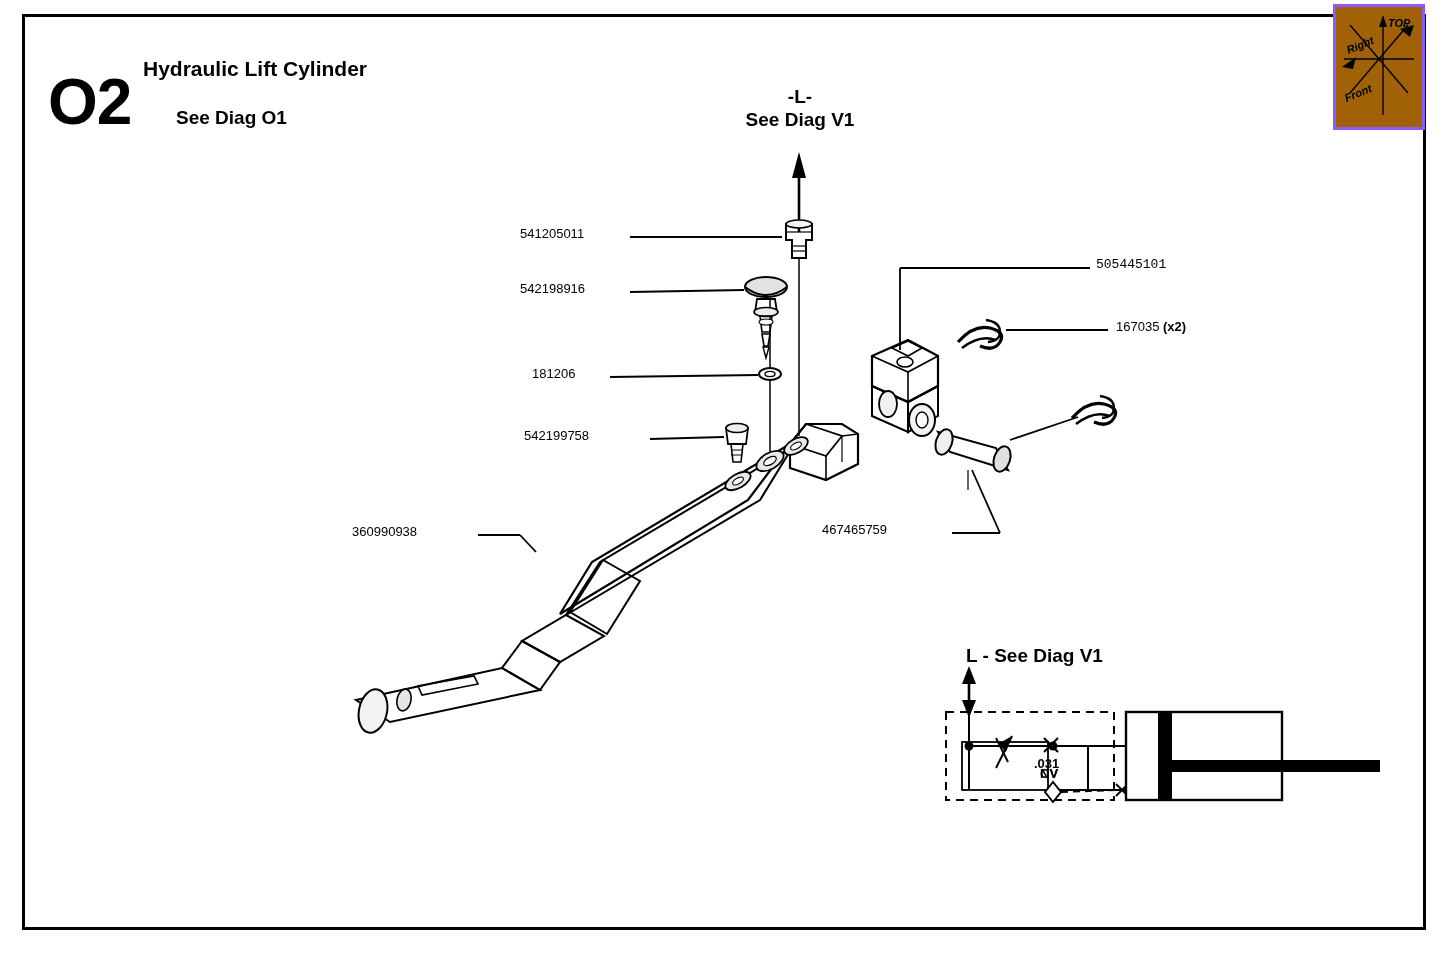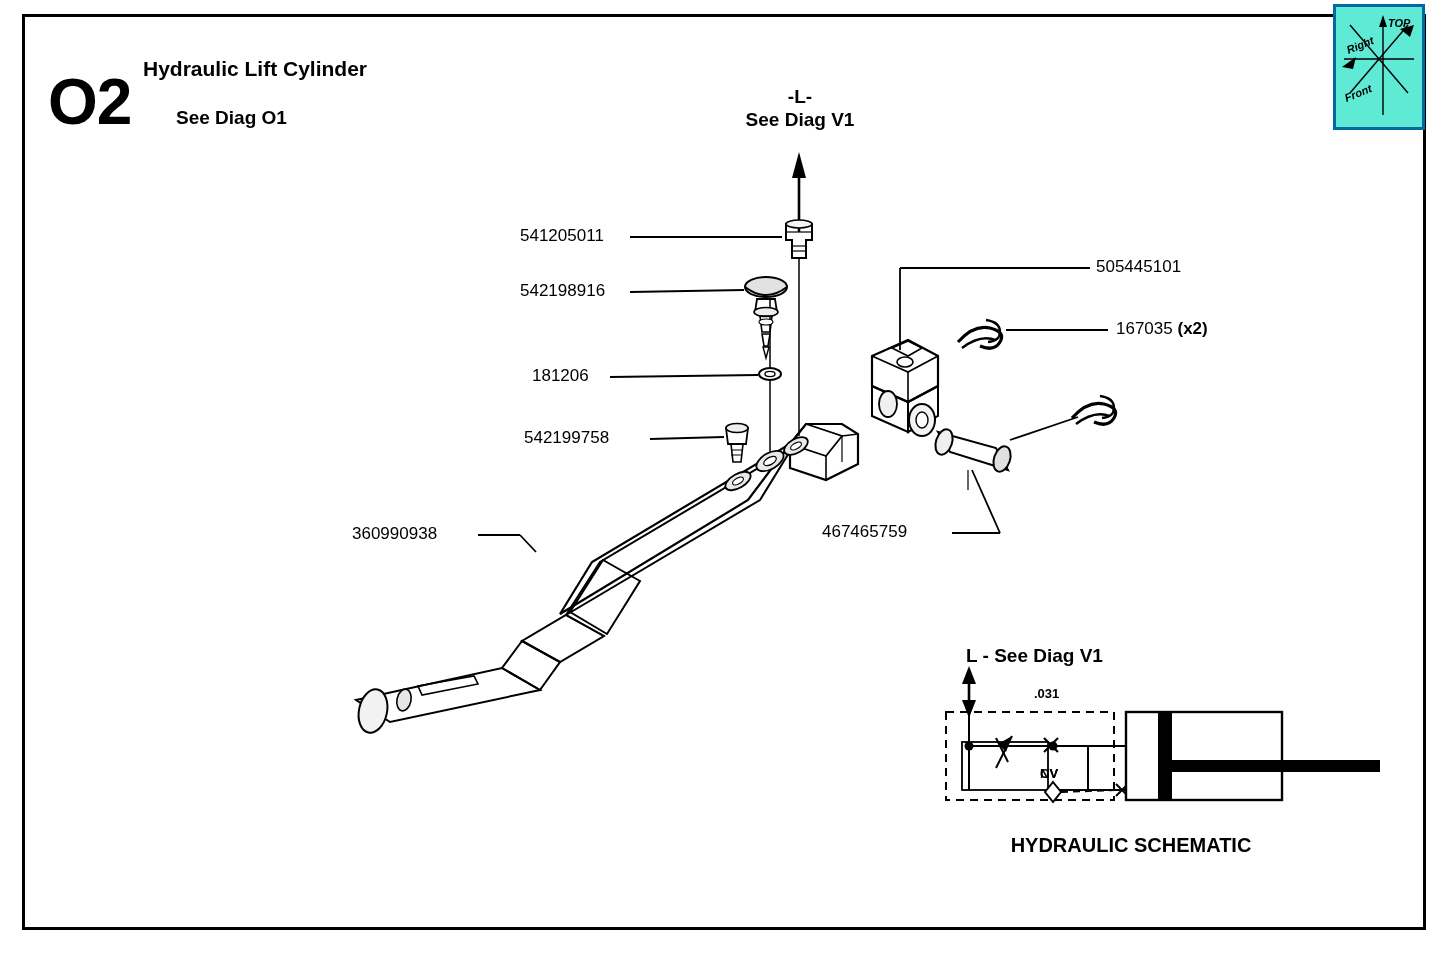--- a/index.html
+++ b/index.html
@@ -21,22 +21,22 @@
     left: 22px; top: 14px;
     width: 1404px; height: 916px;
     border: 3px solid #000;
     background: transparent;
   }
   
   .compass-box {
     position: absolute;
     left: 1333px; top: 4px;
     width: 92px; height: 126px;
-    border: 3px solid #0369a1;
-    background: #5eead4;
+    border: 3px solid #8b5cf6;
+    background: #a16207;
   }
   .compass-box svg { display: block; }
   .compass-label {
     position: absolute;
     font-size: 11px;
     font-weight: bold;
     font-style: italic;
     font-family: "Liberation Sans", sans-serif;
   }
   
@@ -59,21 +59,21 @@
   .diag-subtitle {
     position: absolute;
     left: 176px; top: 108px;
     font-size: 19px;
     font-weight: bold;
     line-height: 1;
   }
   
   .callout {
     position: absolute;
-    font-size: 17px;
+    font-size: 13px;
     color: #000;
     white-space: nowrap;
     line-height: 1;
   }
   .callout b { font-weight: bold; }
   .topref {
     position: absolute;
     font-size: 19px;
     font-weight: bold;
     text-align: center;
@@ -340,32 +340,31 @@
   <div class="callout" style="left:520px; top:227px;">541205011</div>
 
   <div class="callout" style="left:520px; top:282px;">542198916</div>
 
   <div class="callout" style="left:532px; top:367px;">181206</div>
 
   <div class="callout" style="left:524px; top:429px;">542199758</div>
 
   <div class="callout" style="left:352px; top:525px;">360990938</div>
 
-  <div class="callout" style="left:1096px; top:258px;">505445101</div>
+  <div class="callout" style="left:1096px; top:258px;font-family:Liberation Mono, monospace;">505445101</div>
 
   <div class="callout" style="left:1116px; top:320px;">
     <span>167035</span>
     <b>(x2)</b>
   </div>
 
   <div class="callout" style="left:822px; top:523px;">467465759</div>
 
   <div class="schem-top-label" style="left:966px; top:645px;text-align:right;">L - See Diag V1</div>
 
-  <div class="schem-small" style="left:1034px; top:686px;">.031</div>
+  <div class="schem-small" style="left:1034px; top:756px;">.031</div>
   <div class="schem-small" style="left:992px; top:766px;margin-left:48px;">NV</div>
   <div class="schem-small" style="left:1040px; top:766px;">CV</div>
 
   <div class="schem-title" style="left:936px; top:833px; width:390px;">
-    <div>HYDRAULIC SCHEMATIC</div>
   </div>
 
 </div>
 
 </body></html>

